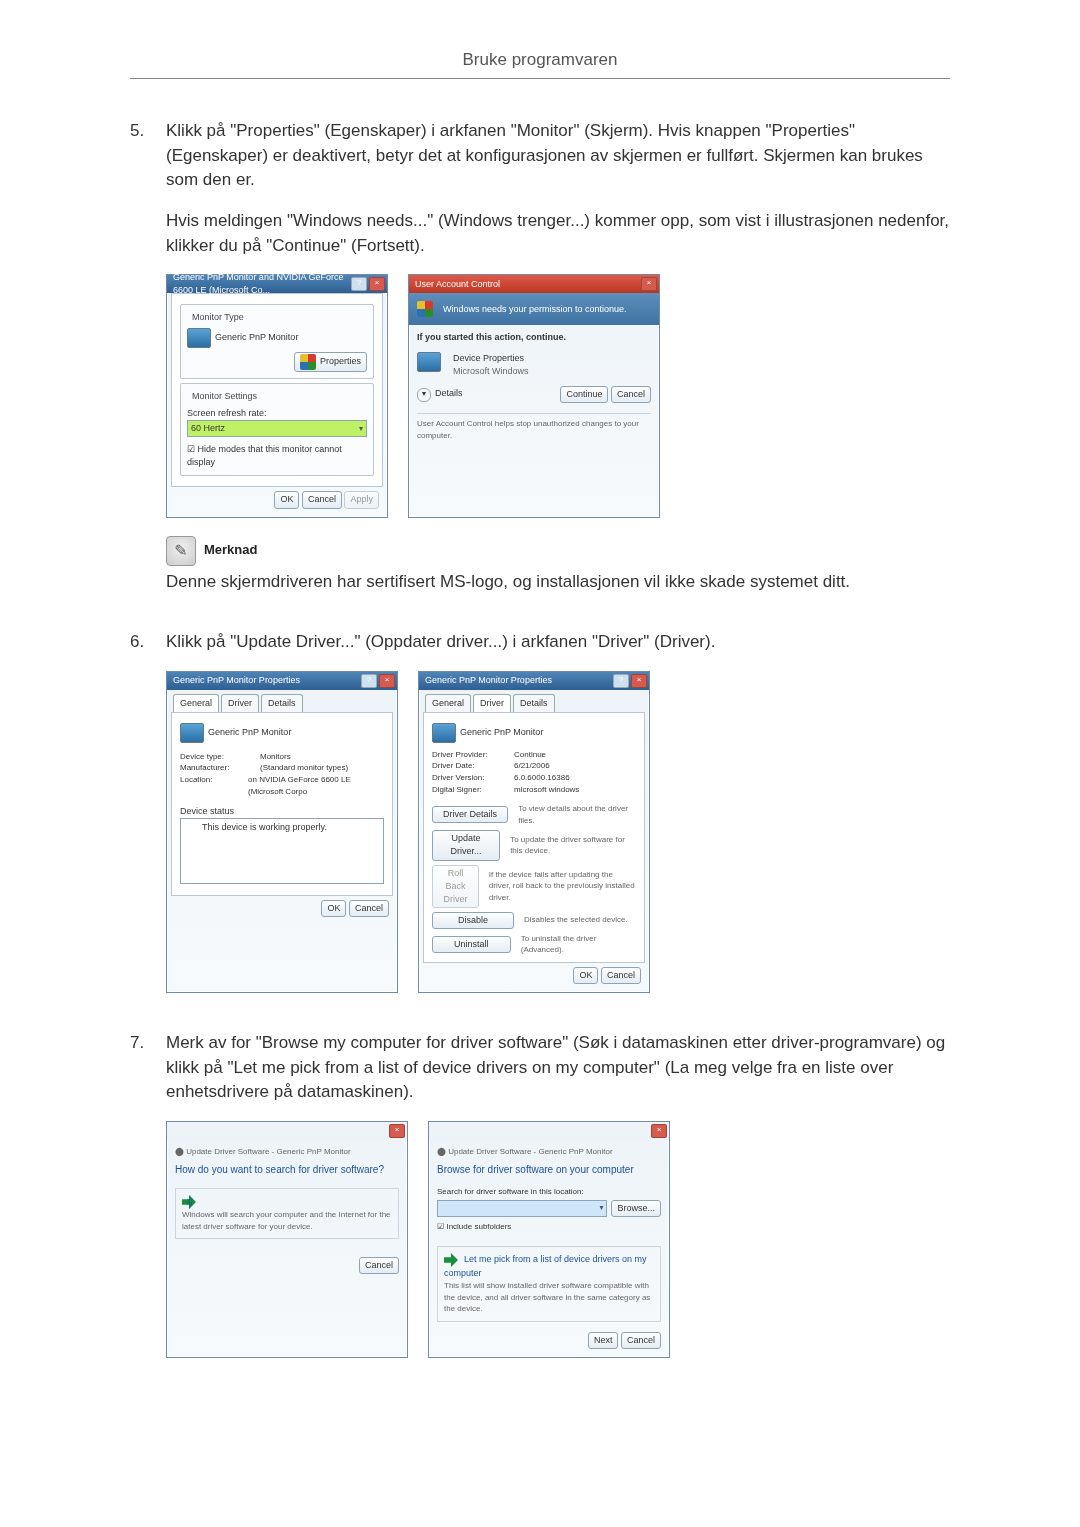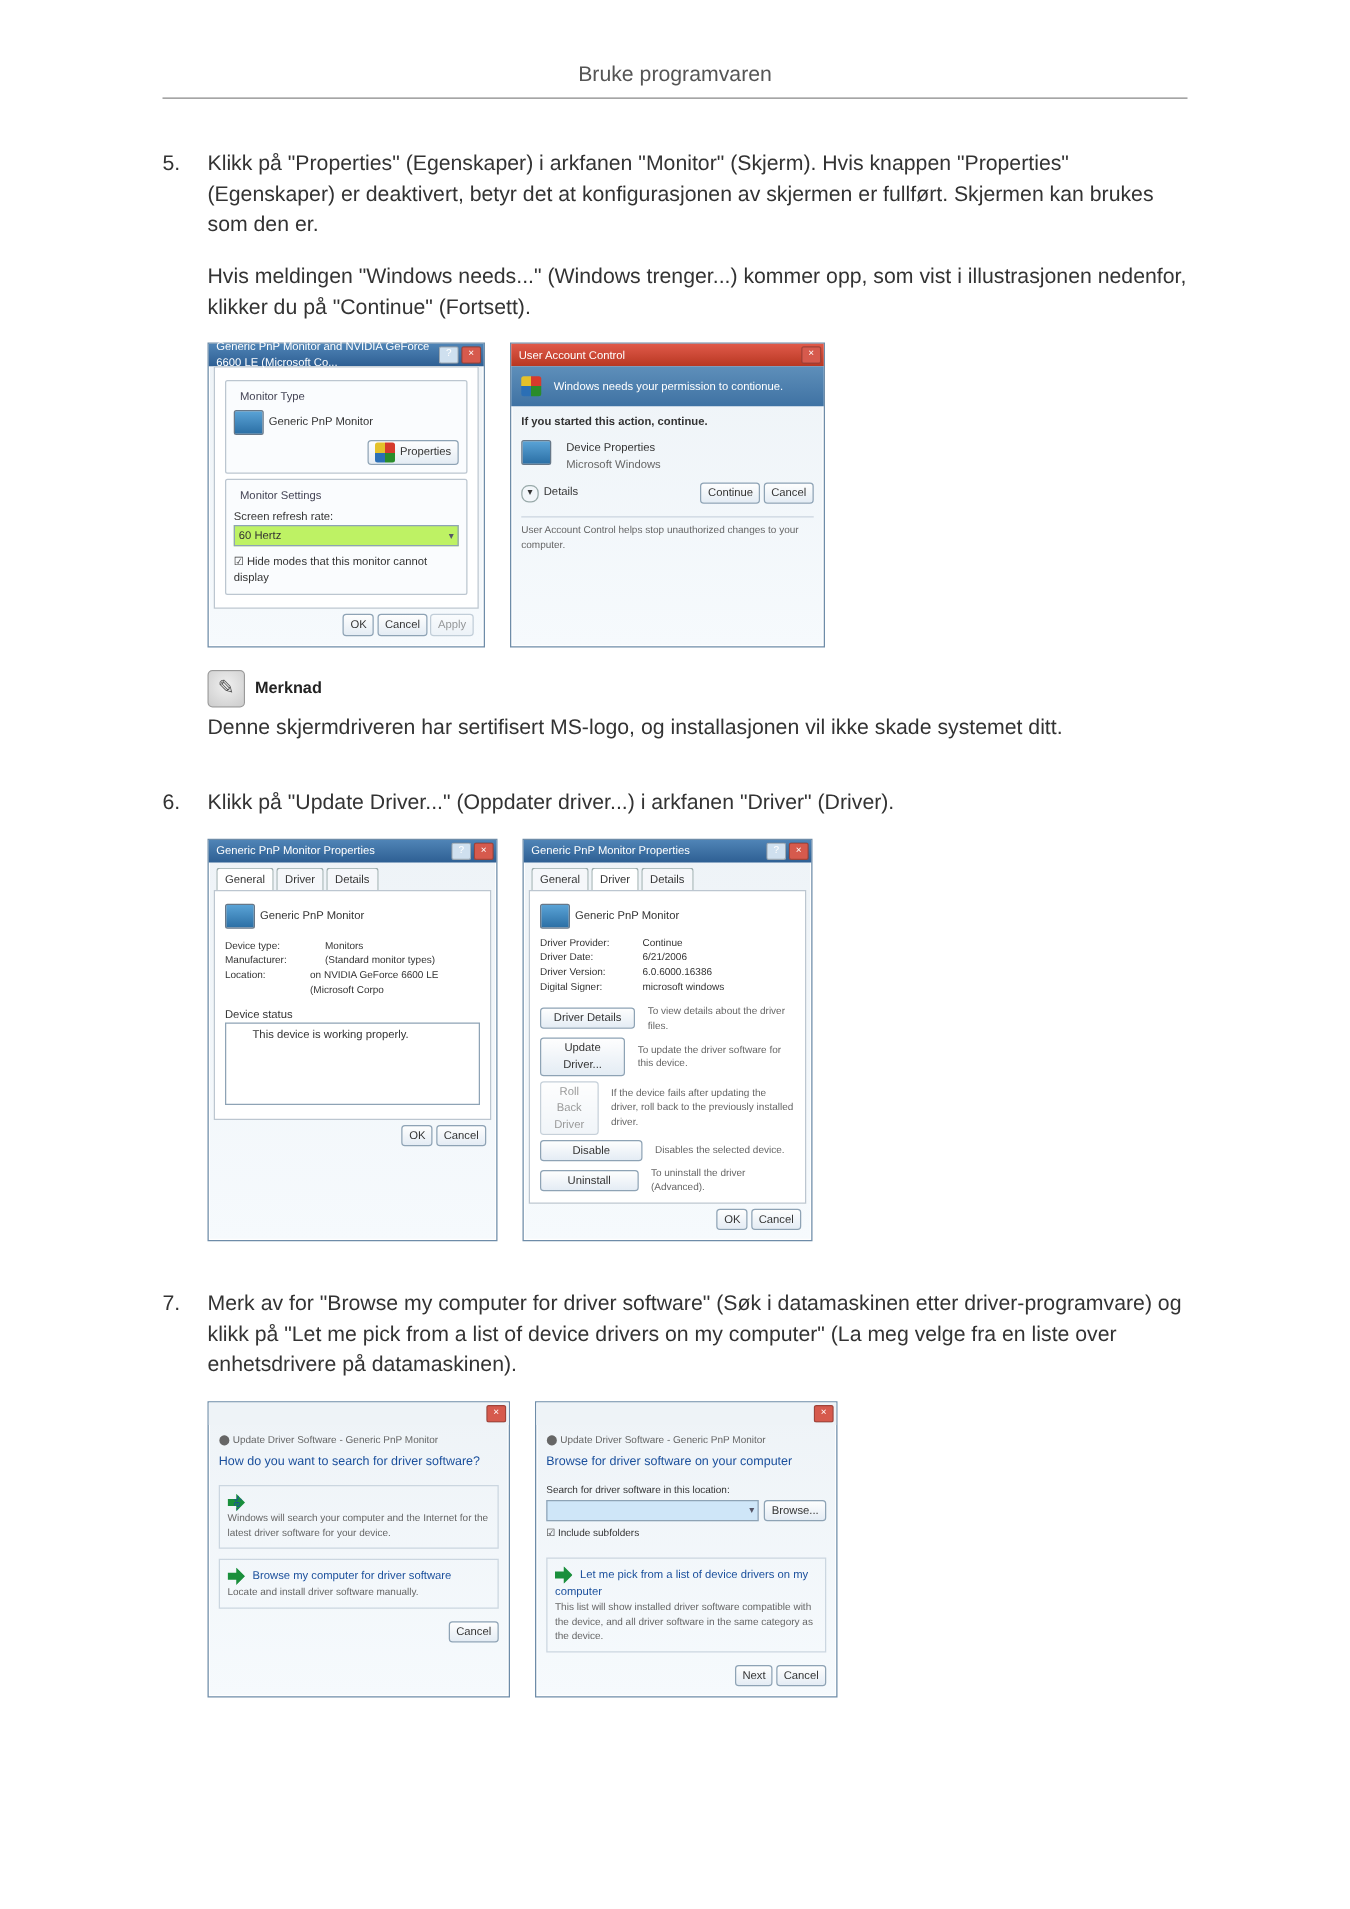--- a/index.html
+++ b/index.html
@@ -359,24 +359,20 @@
                   <span class="wbtn close">×</span>
                 </span>
             </div>
             <div class="dlgbody">
               <div class="muted tiny" style="margin-bottom:6px;">⬤ <span>Update Driver Software - Generic PnP Monitor</span></div>
               <div class="link" style="font-size:10px;margin:4px 0 10px 0;">How do you want to search for driver software?</div>
               <div style="border:1px solid #cbd6e0;padding:6px;margin-bottom:8px;">
                 <div><span class="bigarrow"><span class="link">Search automatically for updated driver software</span></span></div>
                 <div class="tiny muted">Windows will search your computer and the Internet for the latest driver software for your device.</div>
               </div>
-              <div style="border:1px solid #cbd6e0;padding:6px;">
-                <div><span class="bigarrow"></span><span class="link">Browse my computer for driver software</span></div>
-                <div class="tiny muted">Locate and install driver software manually.</div>
-              </div>
             </div>
             <div class="rightbtns"><span class="btn small">Cancel</span></div>
           </div>
 
           <div class="win" style="width:240px;">
             <div class="titlebar" style="background:#eef3f7;">
               <span></span>
               <span class="winbtns">
                   <span class="wbtn close">×</span>
                 </span>

